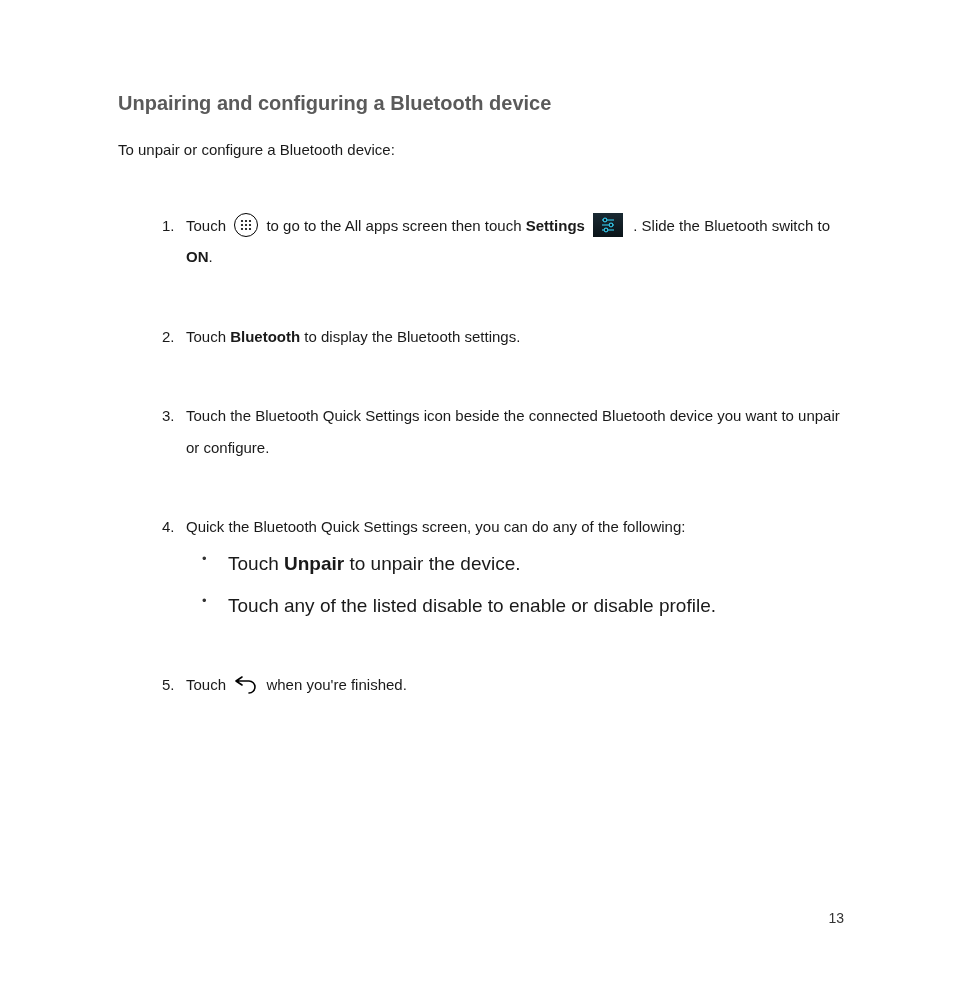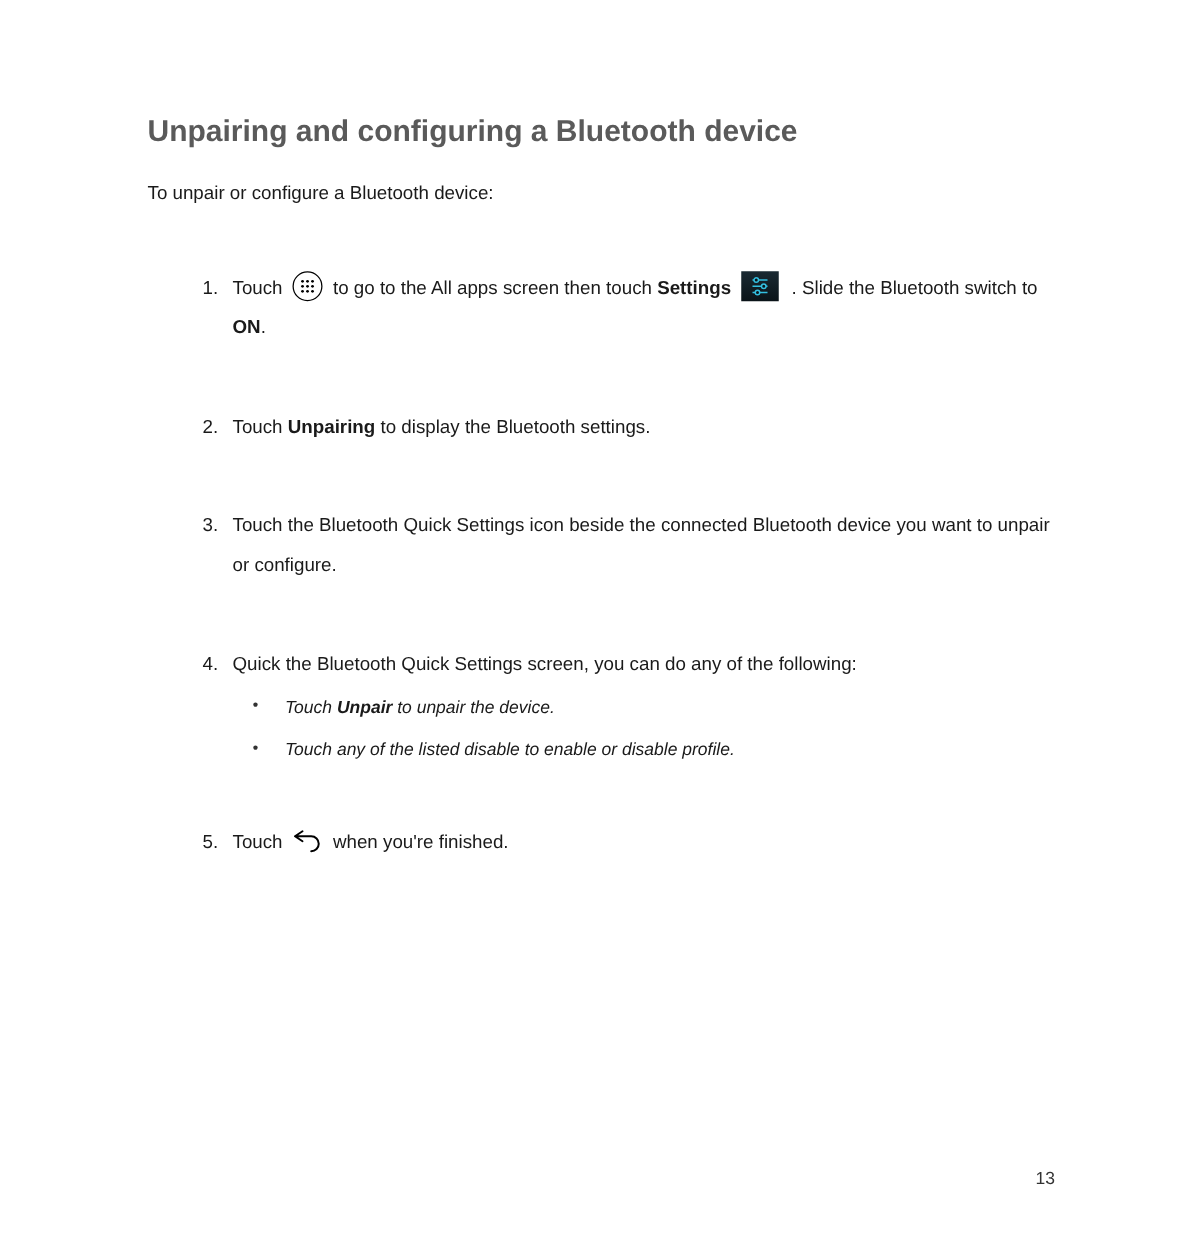--- a/index.html
+++ b/index.html
@@ -11,21 +11,21 @@
     font-family: Arial, Helvetica, sans-serif;
     color: #1a1a1a;
     position: relative;
   }
   .page {
     box-sizing: border-box;
     padding: 92px 110px 0 118px;
   }
   h2.section-title {
     margin: 0 0 24px 0;
-    font-size: 24px;
+    font-size: 20px;
     font-weight: bold;
     color: #5a5a5a;
   }
   p.intro {
     margin: 0 0 4px 0;
     font-size: 15px;
     line-height: 1.5;
   }
   ol.steps {
     margin: 0;
@@ -47,24 +47,23 @@
     left: -24px;
     top: 0;
   }
   ul.sub {
     list-style: none;
     margin: 6px 0 0 0;
     padding: 0 0 0 42px;
   }
   ul.sub > li {
     position: relative;
-    font-size: 14px;
+    font-size: 19px;
     line-height: 1.6;
     margin-bottom: 12px;
-    font-style: italic;
   }
   ul.sub > li::before {
     content: "•";
     position: absolute;
     left: -26px;
     top: 0;
     font-size: 13px;
     color: #333;
   }
   strong { font-weight: bold; }
@@ -104,21 +103,21 @@
   .icon-settings svg { display:block; }
   .icon-back {
     width: 24px;
     height: 22px;
     margin: 0 4px;
   }
 
   .page-number {
     position: absolute;
     right: 110px;
-    bottom: 52px;
+    bottom: 76px;
     font-size: 14px;
     color: #333;
   }
 </style>
 </head>
 <body>
 
 <div class="page">
 
   <h2 class="section-title">Unpairing and configuring a Bluetooth device</h2>
@@ -155,21 +154,21 @@
             <circle cx="6" cy="3" r="1.8" fill="#0a1318"></circle>
             <circle cx="12" cy="8" r="1.8" fill="#0a1318"></circle>
             <circle cx="7" cy="13" r="1.8" fill="#0a1318"></circle>
           </g>
         </svg>
       </span>
       <span> . Slide the Bluetooth switch to </span><strong>ON</strong><span>.</span>
     </li>
 
     <li>
-      <span>Touch </span><strong>Unpairing</strong><span> to display the Bluetooth settings.</span>
+      <span>Touch </span><strong>Bluetooth</strong><span> to display the Bluetooth settings.</span>
     </li>
 
     <li>
       <span>Touch the Bluetooth Quick Settings icon beside the connected Bluetooth device you want to unpair or configure.</span>
     </li>
 
     <li>
       <span>Quick the Bluetooth Quick Settings screen, you can do any of the following:</span>
       <ul class="sub">
         <li>

